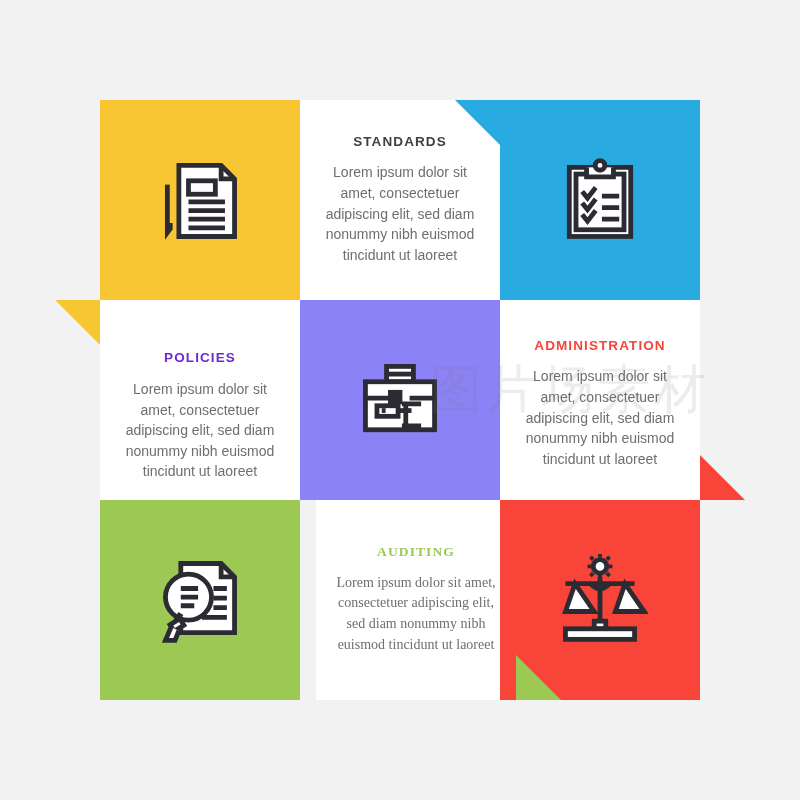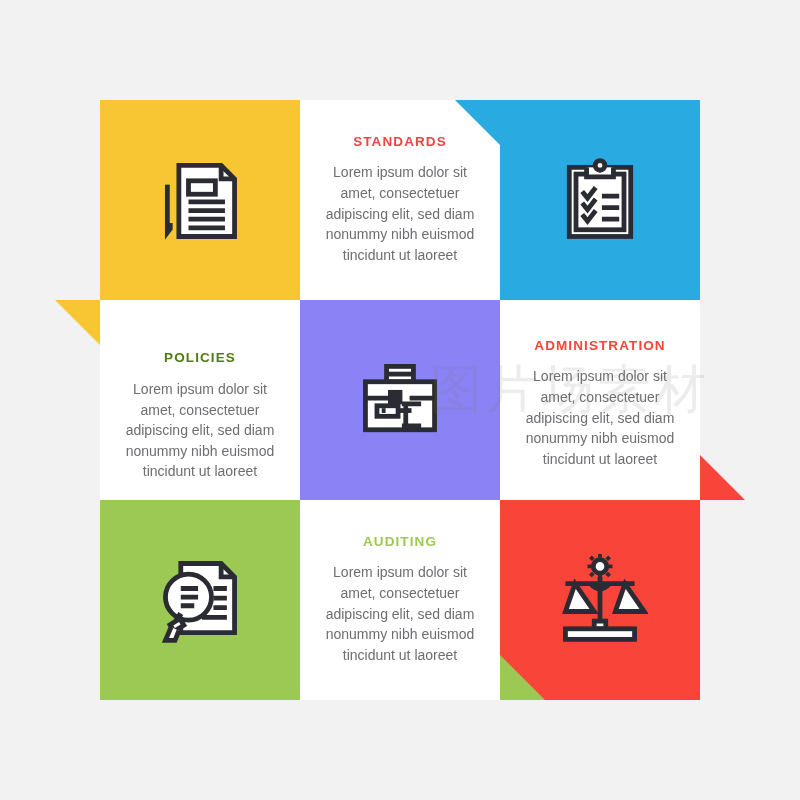--- a/index.html
+++ b/index.html
@@ -133,21 +133,21 @@
           <rect x="38" y="30" width="28" height="14"></rect>
           <path d="M38 52 H76 M38 61 H76 M38 70 H76 M38 79 H76"></path>
           <path d="M16 34 V74"></path>
           <path d="M16 74 L16 84 L19 80 L19 74"></path>
         </g>
       </svg>
     </span>
   </div>
 
   <div class="cell text-tile" style="left:200px; top:0px;">
-    <div class="tile-title" style="color:#ef4444;">STANDARDS</div>
+    <div class="tile-title" style="color:#404040;">STANDARDS</div>
     <div class="tile-body">Lorem ipsum dolor sit amet, consectetuer adipiscing elit, sed diam nonummy nibh euismod tincidunt ut laoreet</div>
   </div>
 
   <div class="cell tile" style="left:400px; top:0px; background:#29abe2;">
     <div class="notch notch-blue"></div>
     <span class="icon-wrap">
       <svg viewBox="0 0 100 100">
         <g fill="none" stroke="#2b2b33" stroke-width="5">
           <rect x="18" y="16" width="64" height="72" fill="#ffffff"></rect>
           <rect x="25" y="23" width="50" height="58" fill="#ffffff"></rect>
@@ -157,21 +157,21 @@
           <path d="M33 55 l4 5 l7 -9" stroke-width="5" stroke-linecap="square"></path>
           <path d="M33 67 l4 5 l7 -9" stroke-width="5" stroke-linecap="square"></path>
           <path d="M52 46 H70 M52 58 H70 M52 70 H70"></path>
         </g>
       </svg>
     </span>
   </div>
 
   <div class="cell text-tile" style="left:0px; top:200px;">
     <div class="notch notch-yellow"></div>
-    <div class="tile-title" style="color:#4d7c0f;margin-top:33px;">POLICIES</div>
+    <div class="tile-title" style="color:#6d28d9;margin-top:33px;">POLICIES</div>
     <div class="tile-body">Lorem ipsum dolor sit amet, consectetuer adipiscing elit, sed diam nonummy nibh euismod tincidunt ut laoreet</div>
   </div>
 
   <div class="cell tile" style="left:200px; top:200px; background:#8b82f5;">
     <span class="icon-wrap">
       <svg viewBox="0 0 100 100">
         <g fill="none" stroke="#2b2b33" stroke-width="5">
           <rect x="36" y="15" width="28" height="16" fill="#ffffff"></rect>
           <path d="M36 23 H64"></path>
           <rect x="14" y="31" width="72" height="50" fill="#ffffff"></rect>
@@ -202,21 +202,21 @@
           <circle cx="38" cy="47" r="24" fill="#ffffff"></circle>
           <path d="M30 38 H48 M30 47 H48 M30 56 H44"></path>
           <path d="M30 64 L24 74" stroke-width="6"></path>
           <rect x="20" y="72" width="12" height="8" fill="#ffffff" transform="rotate(-32 26 76)"></rect>
           <path d="M20 78 L14 92 H24 L28 82" fill="#ffffff"></path>
         </g>
       </svg>
     </span>
   </div>
 
-  <div class="cell text-tile" style="left:200px; top:400px;">
+  <div class="cell text-tile" style="left:216px; top:400px;font-family:Liberation Serif, serif;">
     <div class="notch notch-green"></div>
     <div class="tile-title" style="color:#9bc953;">AUDITING</div>
     <div class="tile-body">Lorem ipsum dolor sit amet, consectetuer adipiscing elit, sed diam nonummy nibh euismod tincidunt ut laoreet</div>
   </div>
 
   <div class="cell tile" style="left:400px; top:400px; background:#f94439;">
     <span class="icon-wrap">
       <svg viewBox="0 0 100 100">
         <g fill="none" stroke="#2b2b33" stroke-width="5" stroke-linejoin="miter">
           <circle cx="50" cy="15" r="7" fill="#ffffff"></circle>

